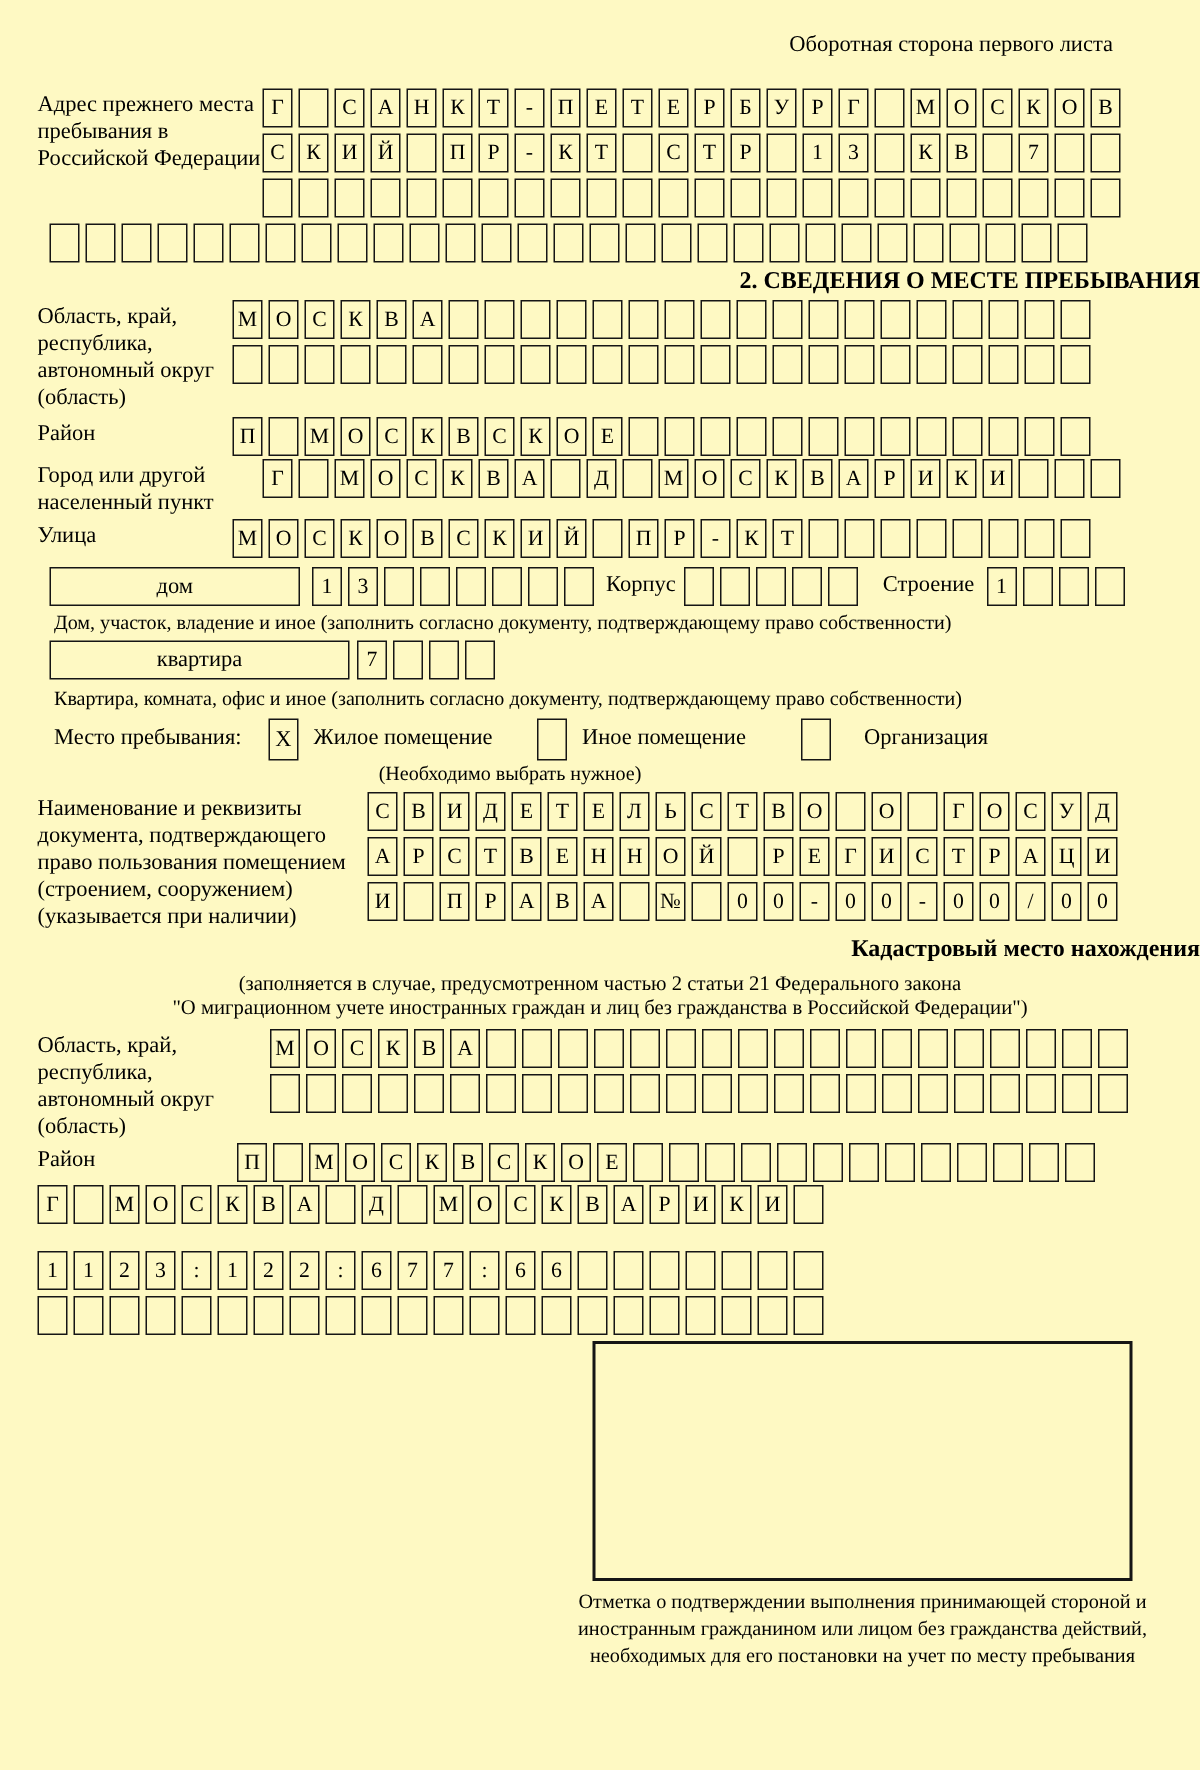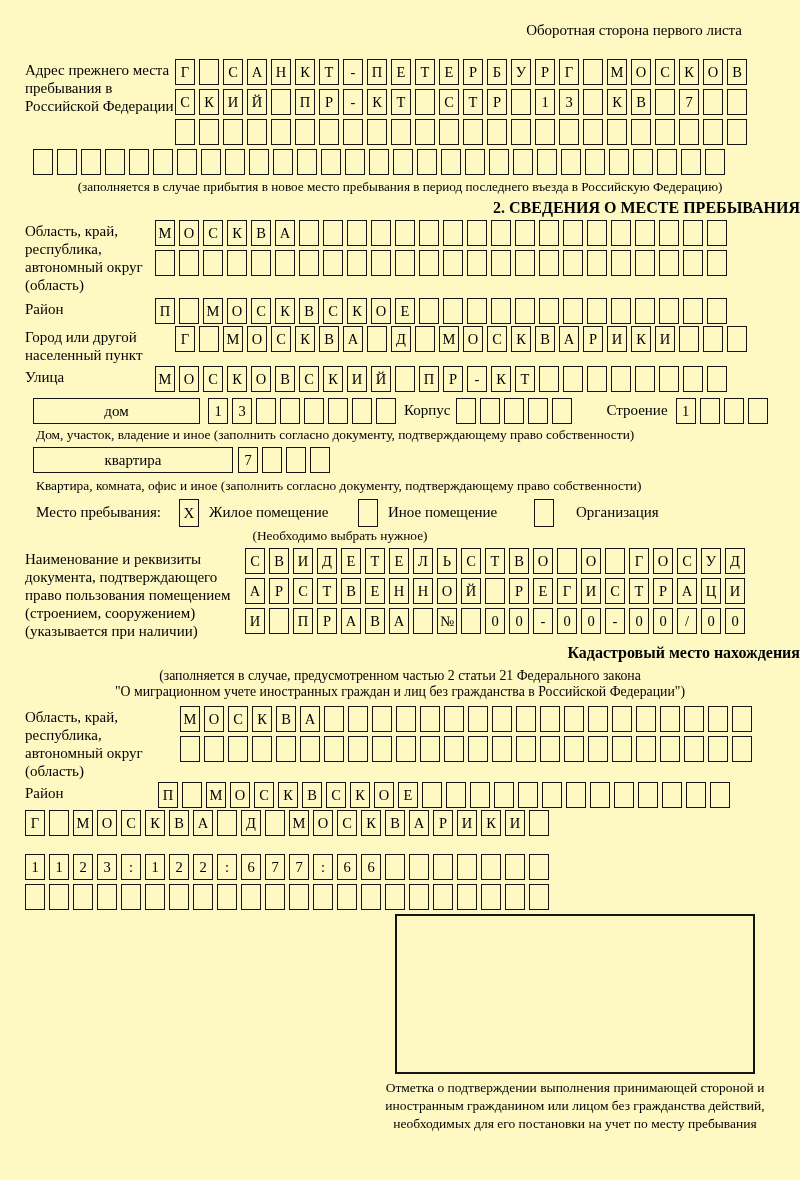--- a/index.html
+++ b/index.html
@@ -148,21 +148,20 @@
       <div class="cell"></div>
       <div class="cell"></div>
       <div class="cell"></div>
       <div class="cell"></div>
       <div class="cell"></div>
       <div class="cell"></div>
       <div class="cell"></div>
       <div class="cell"></div>
       <div class="cell"></div>
     </div>
-  <div class="caption" style="margin-top:4px">(заполняется в случае прибытия в новое место пребывания в период последнего въезда в Российскую Федерацию)</div>
 
   <div class="sec-title" style="margin-top:4px">2. СВЕДЕНИЯ О МЕСТЕ ПРЕБЫВАНИЯ</div>
 
   <div class="frow" style="margin-top:3px">
     <div class="flabel" style="width:130px">Область, край, республика, автономный округ (область)</div>
     <div class="cell-stack">
       <div class="cells">
           <div class="cell">М</div>
           <div class="cell">О</div>
           <div class="cell">С</div>
@@ -320,21 +319,21 @@
         <div class="cell"></div>
       </div>
     <div class="inline-lbl" style="margin-left:4px">Корпус</div>
     <div class="cells" style="margin-left:6px">
         <div class="cell"></div>
         <div class="cell"></div>
         <div class="cell"></div>
         <div class="cell"></div>
         <div class="cell"></div>
       </div>
-    <div class="inline-lbl" style="margin-left:30px">Строение</div>
+    <div class="inline-lbl" style="margin-left:12px">Строение</div>
     <div class="cells" style="margin-left:8px">
         <div class="cell">1</div>
         <div class="cell"></div>
         <div class="cell"></div>
         <div class="cell"></div>
       </div>
   </div>
   <div class="caption-left" style="margin-top:3px">Дом, участок, владение и иное (заполнить согласно документу, подтверждающему право собственности)</div>
 
   <div class="frow" style="margin-top:4px; margin-left:33px">

